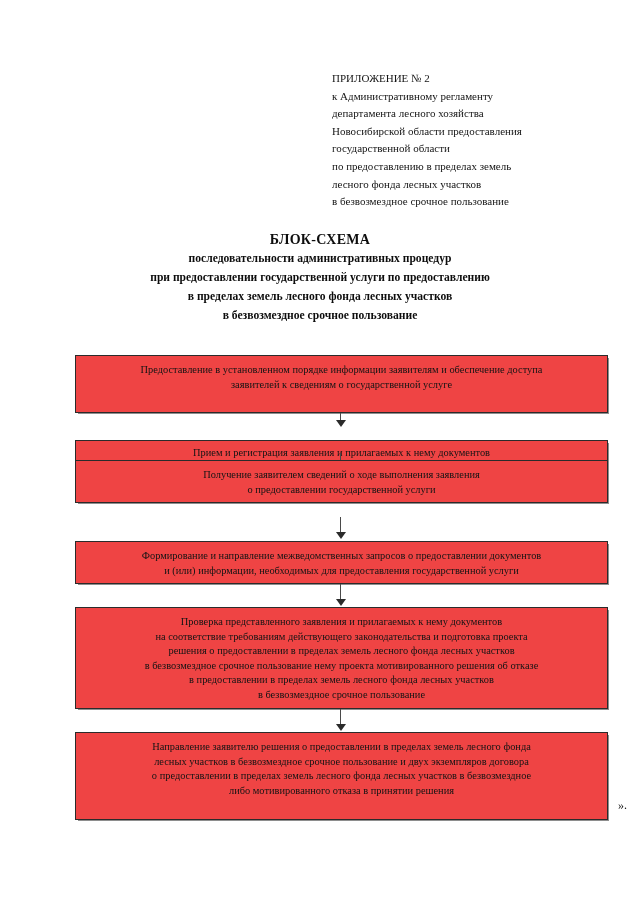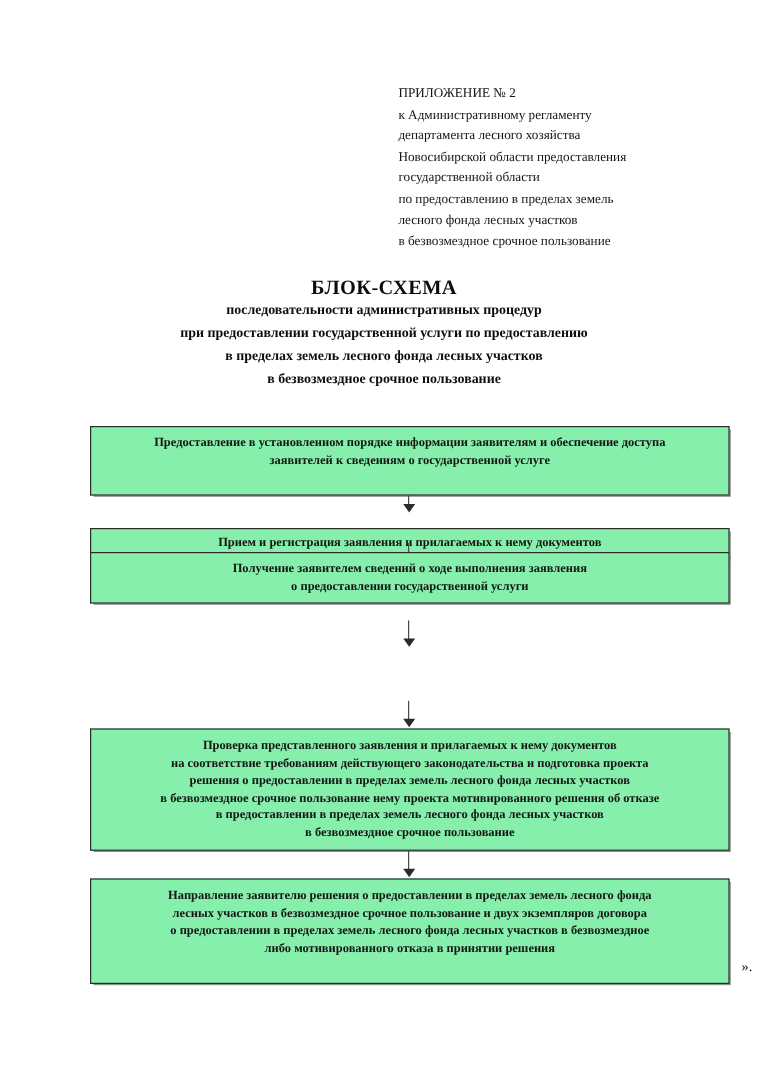--- a/index.html
+++ b/index.html
@@ -43,42 +43,41 @@
     left: 30px;
     top: 230px;
     width: 580px;
     text-align: center;
     font-weight: bold;
     font-size: 11.6px;
     line-height: 19px;
     color: #0d0d0d;
   }
   #title-block .tline { white-space: nowrap; }
-  #title-block .tline.main { font-size: 17px; letter-spacing: 0.3px; }
+  #title-block .tline.main { font-size: 14px; letter-spacing: 0.3px; }
 
   
   #flow {
     position: absolute;
     left: 0; top: 0;
     width: 640px; height: 905px;
   }
 
   .fbox {
     position: absolute;
     left: 75px;
     width: 533px;
     box-sizing: border-box;
     border: 1px solid #2b2b2b;
-    background: #86efac;
+    background: #ef4444;
     box-shadow: 2px 2px 0 -1px #8e8e8e;
     text-align: center;
     font-size: 10.4px;
     line-height: 14.6px;
     color: #141414;
-    font-weight: bold;
   }
   .fbox .bline {
     white-space: nowrap;
     display: block;
   }
   .fbox .inner {
     padding-top: 7px;
   }
 
   
@@ -154,20 +153,26 @@
     <div class="fbox" style="top:460px; height:43px;">
       <div class="inner">
         <span class="bline">Получение заявителем сведений о ходе выполнения заявления</span>
         <span class="bline">о предоставлении государственной услуги</span>
       </div>
     </div>
 
     <div class="conn" style="top:517px; height:16px;"></div>
     <div class="arrowhead" style="top:532px;"></div>
 
+    <div class="fbox" style="top:541px; height:43px;">
+      <div class="inner">
+        <span class="bline">Формирование и направление межведомственных запросов о предоставлении документов</span>
+        <span class="bline">и (или) информации, необходимых для предоставления государственной услуги</span>
+      </div>
+    </div>
 
     <div class="conn" style="top:584px; height:16px;"></div>
     <div class="arrowhead" style="top:599px;"></div>
 
     <div class="fbox" style="top:607px; height:102px;">
       <div class="inner">
         <span class="bline">Проверка представленного заявления и прилагаемых к нему документов</span>
         <span class="bline">на соответствие требованиям действующего законодательства и подготовка проекта</span>
         <span class="bline">решения о предоставлении в пределах земель лесного фонда лесных участков</span>
         <span class="bline">в безвозмездное срочное пользование нему проекта мотивированного решения об отказе</span>

